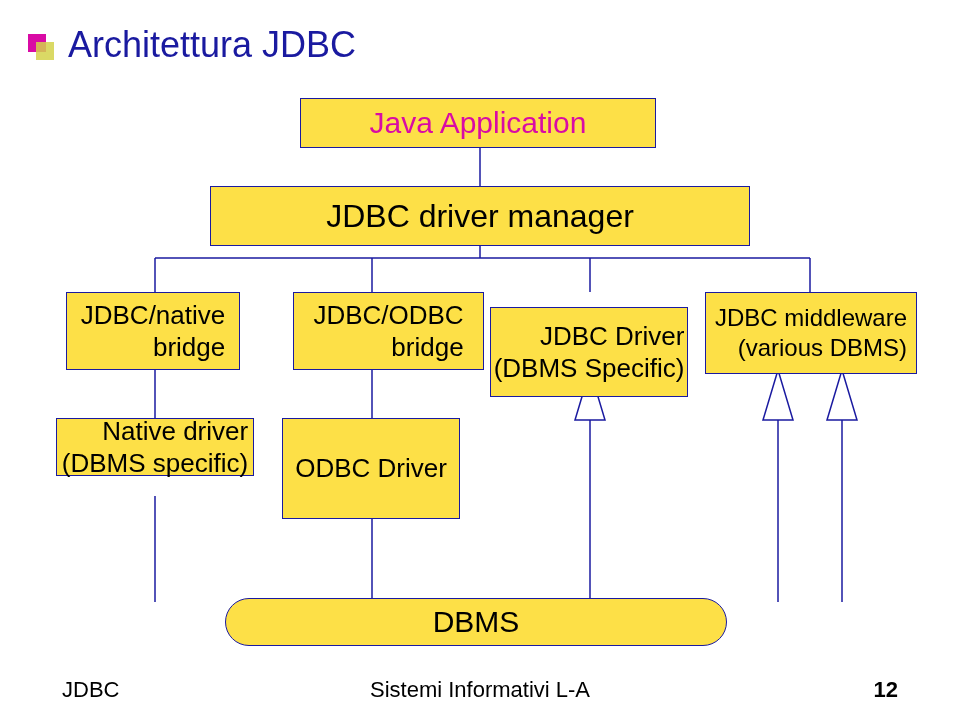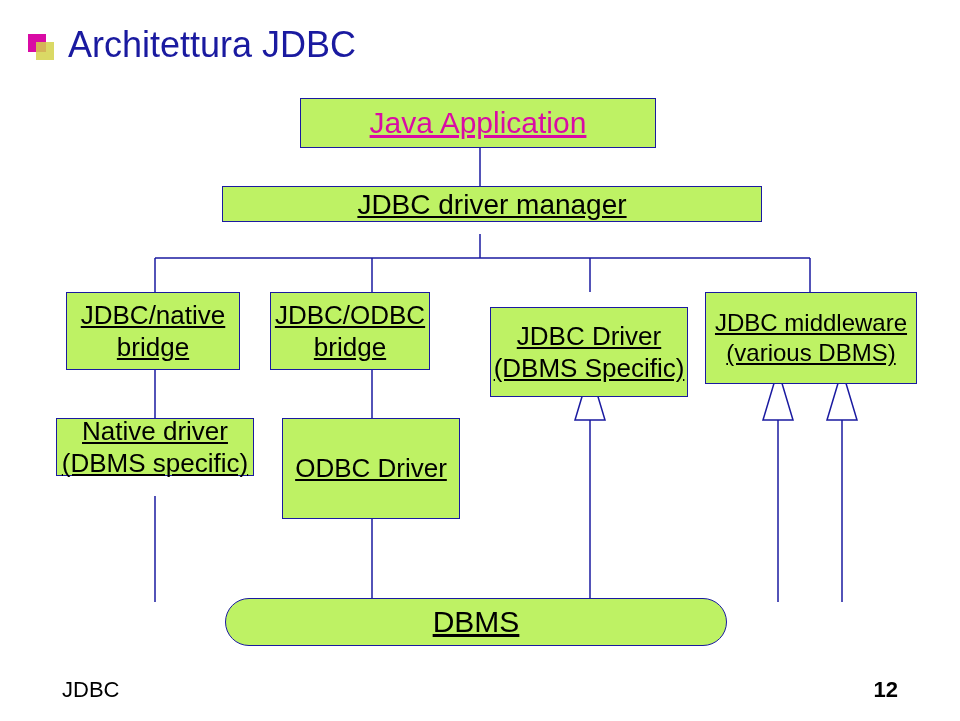--- a/index.html
+++ b/index.html
@@ -19,24 +19,23 @@
     position: absolute; width: 18px; height: 18px; background: #d3d24a;
     left: 8px; top: 8px; opacity: 0.85;
   }
   .title {
     position: absolute; left: 68px; top: 24px;
     font-size: 36px; color: #1a1aa0; font-weight: 400; text-align: right;
   }
   svg.lines { position: absolute; left: 0; top: 0; pointer-events: none; }
   .box {
     position: absolute; border: 1.5px solid #1a1aa0;
-    background: #bef264; display: flex; align-items: center; justify-content: center;
-    text-align: center; font-size: 26px; line-height: 1.25;
+    background: #fde047; display: flex; align-items: center; justify-content: center;
+    text-align: right; font-size: 26px; line-height: 1.25;
     color: #000;
-    text-decoration: underline;
   }
   .pink-text { color: #d90ba5; }
   .footer {
     position: absolute; bottom: 14px; width: 100%; height: 30px;
     font-size: 22px; color: #000;
   }
   .footer .left { position: absolute; left: 62px; }
   .footer .center { position: absolute; left: 0; width: 100%; text-align: center; }
   .footer .right { position: absolute; right: 62px; font-weight: bold; }
 </style>
@@ -75,32 +74,33 @@
 
     <polyline points="778,370 763,420 793,420 778,370"></polyline>
     <line x1="778" y1="420" x2="778" y2="602"></line>
     <polyline points="842,370 827,420 857,420 842,370"></polyline>
     <line x1="842" y1="420" x2="842" y2="602"></line>
   </g>
 </svg>
 
 <div class="box pink-text" style="left:300px; top:98px; width:356px; height:50px; font-size:30px">Java Application</div>
 
-<div class="box" style="left:222px; top:186px; width:540px; height:36px; font-size:28px">JDBC driver manager</div>
+<div class="box" style="left:210px; top:186px; width:540px; height:60px; font-size:32px">JDBC driver manager</div>
 
 <div class="box" style="left:66px; top:292px; width:174px; height:78px">JDBC/native<br>bridge</div>
 
-<div class="box" style="left:270px; top:292px; width:160px; height:78px">JDBC/ODBC<br>bridge</div>
+<div class="box" style="left:293px; top:292px; width:191px; height:78px">JDBC/ODBC<br>bridge</div>
 
 <div class="box" style="left:490px; top:307px; width:198px; height:90px">JDBC Driver<br>(DBMS Specific)</div>
 
-<div class="box" style="left:705px; top:292px; width:212px; height:92px; font-size:24px">JDBC middleware<br>(various DBMS)</div>
+<div class="box" style="left:705px; top:292px; width:212px; height:82px; font-size:24px">JDBC middleware<br>(various DBMS)</div>
 
 <div class="box" style="left:56px; top:418px; width:198px; height:58px">Native driver<br>(DBMS specific)</div>
 
 <div class="box" style="left:282px; top:418px; width:178px; height:101px">ODBC Driver</div>
 
 <div class="box" style="left:225px; top:598px; width:502px; height:48px; border-radius:26px; font-size:30px">DBMS</div>
 
 <div class="footer">
   <span class="left">JDBC</span>
+  <span class="center">Sistemi Informativi L-A</span>
   <span class="right">12</span>
 </div>
 
 </body></html>

